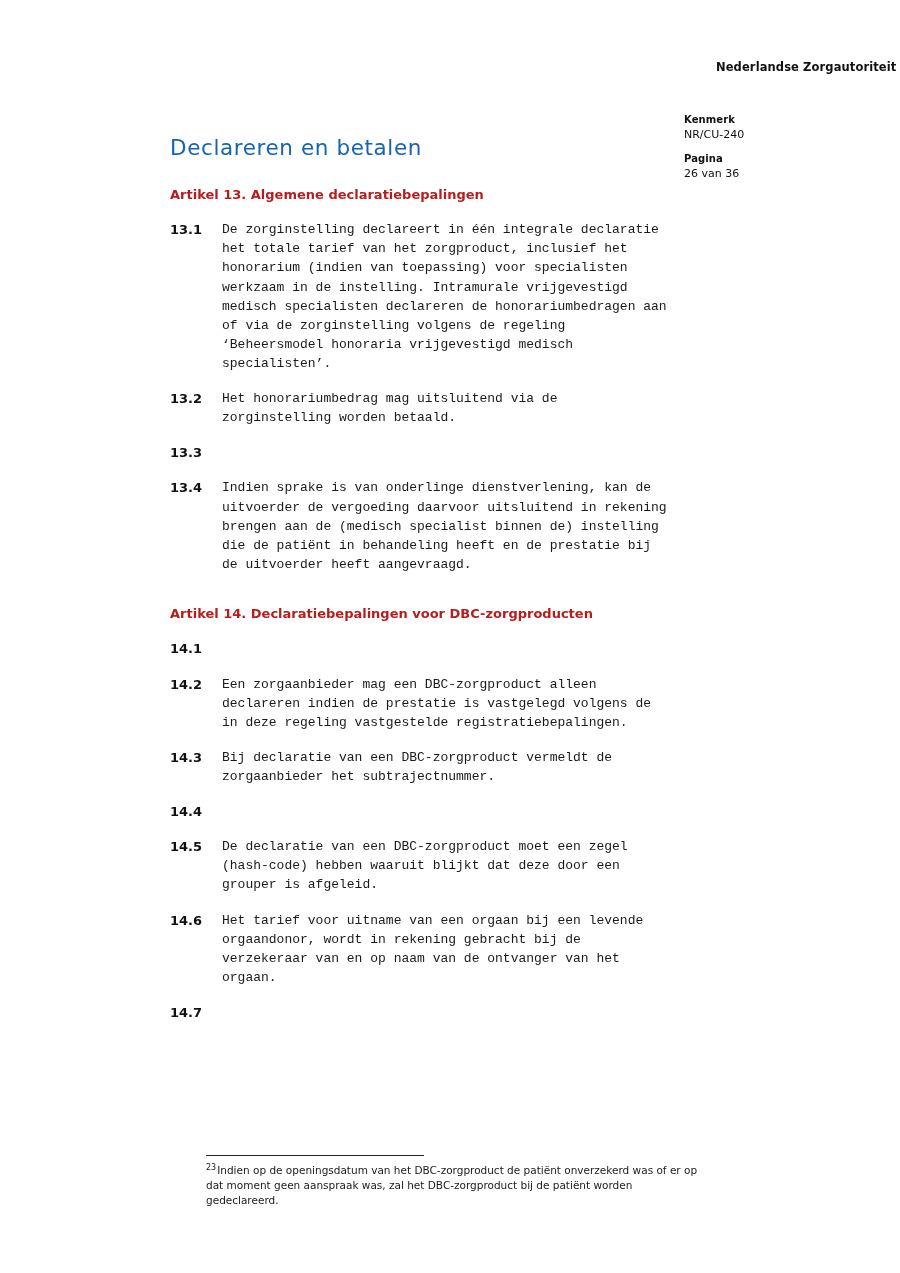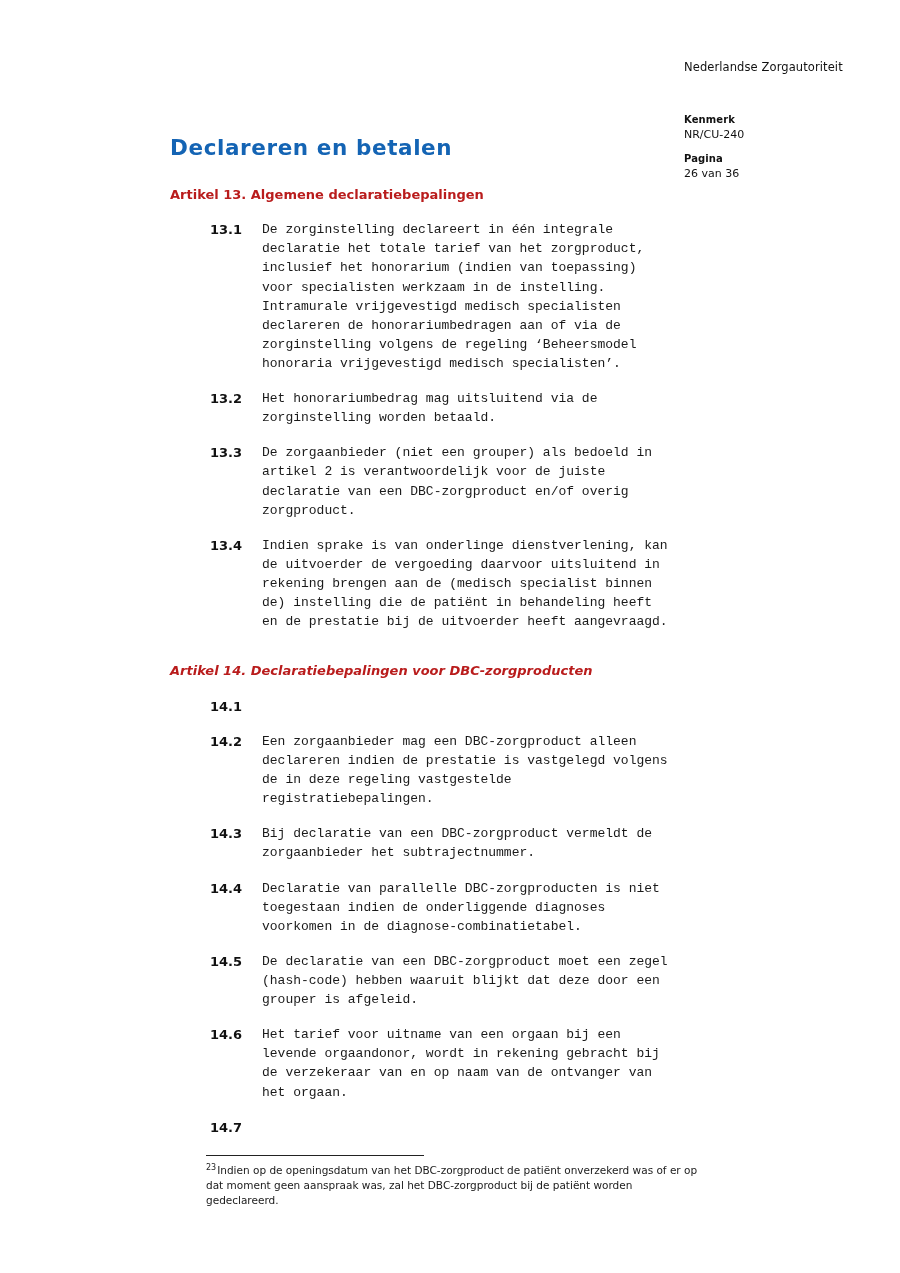--- a/index.html
+++ b/index.html
@@ -18,24 +18,24 @@
   .page {
     position: absolute;
     inset: 0;
     width: 900px;
     height: 1273px;
   }
 
   
   .org-name {
     position: absolute;
-    left: 684px;
+    left: 716px;
     top: 60px;
     font-size: 11.5px;
-    font-weight: normal;
+    font-weight: bold;
     color: #111111;
     letter-spacing: 0.1px;
     white-space: nowrap;
   }
   .meta-block {
     position: absolute;
     left: 684px;
     top: 113px;
     width: 200px;
     font-size: 10.5px;
@@ -57,41 +57,39 @@
   
   .content {
     position: absolute;
     left: 170px;
     top: 136px;
     width: 502px;
   }
   h1.doc-title {
     margin: 0 0 26px 0;
     font-size: 21.5px;
-    font-weight: bold;
+    font-weight: normal;
     color: #1464b4;
     letter-spacing: 0.6px;
     line-height: 1.1;
   }
   h2.article-heading {
     margin: 0 0 17px 0;
     font-size: 13px;
     font-weight: bold;
     color: #b91c1c;
     line-height: 1.35;
   }
   h2.article-heading.second {
     margin-top: 31px;
-    font-style: italic;
   }
   .clause {
     display: flex;
     align-items: flex-start;
     margin-bottom: 16px;
-    margin-left: 40px;
   }
   .clause-num {
     flex: 0 0 52px;
     font-size: 13px;
     font-weight: bold;
     line-height: 1.47;
     color: #111111;
   }
   .clause-text {
     flex: 1 1 auto;
@@ -159,21 +157,20 @@
       <div class="clause-text">De zorginstelling declareert in één integrale declaratie het totale tarief van het zorgproduct, inclusief het honorarium (indien van toepassing) voor specialisten werkzaam in de instelling. Intramurale vrijgevestigd medisch specialisten declareren de honorariumbedragen aan of via de zorginstelling volgens de regeling ‘Beheersmodel honoraria vrijgevestigd medisch specialisten’.</div>
     </div>
 
     <div class="clause">
       <div class="clause-num">13.2</div>
       <div class="clause-text">Het honorariumbedrag mag uitsluitend via de zorginstelling worden betaald.</div>
     </div>
 
     <div class="clause">
       <div class="clause-num">13.3</div>
-      <div class="clause-text">De zorgaanbieder (niet een grouper) als bedoeld in artikel 2 is verantwoordelijk voor de juiste declaratie van een DBC-zorgproduct en/of overig zorgproduct.</div>
     </div>
 
     <div class="clause">
       <div class="clause-num">13.4</div>
       <div class="clause-text">Indien sprake is van onderlinge dienstverlening, kan de uitvoerder de vergoeding daarvoor uitsluitend in rekening brengen aan de (medisch specialist binnen de) instelling die de patiënt in behandeling heeft en de prestatie bij de uitvoerder heeft aangevraagd.</div>
     </div>
 
     <h2 class="article-heading second">Artikel 14. Declaratiebepalingen voor DBC-zorgproducten</h2>
 
     <div class="clause">
@@ -185,21 +182,20 @@
       <div class="clause-text">Een zorgaanbieder mag een DBC-zorgproduct alleen declareren indien de prestatie is vastgelegd volgens de in deze regeling vastgestelde registratiebepalingen.</div>
     </div>
 
     <div class="clause">
       <div class="clause-num">14.3</div>
       <div class="clause-text">Bij declaratie van een DBC-zorgproduct vermeldt de zorgaanbieder het subtrajectnummer.</div>
     </div>
 
     <div class="clause">
       <div class="clause-num">14.4</div>
-      <div class="clause-text">Declaratie van parallelle DBC-zorgproducten is niet toegestaan indien de onderliggende diagnoses voorkomen in de diagnose-combinatietabel.</div>
     </div>
 
     <div class="clause">
       <div class="clause-num">14.5</div>
       <div class="clause-text">De declaratie van een DBC-zorgproduct moet een zegel (hash-code) hebben waaruit blijkt dat deze door een grouper is afgeleid.</div>
     </div>
 
     <div class="clause">
       <div class="clause-num">14.6</div>
       <div class="clause-text">Het tarief voor uitname van een orgaan bij een levende orgaandonor, wordt in rekening gebracht bij de verzekeraar van en op naam van de ontvanger van het orgaan.</div>

